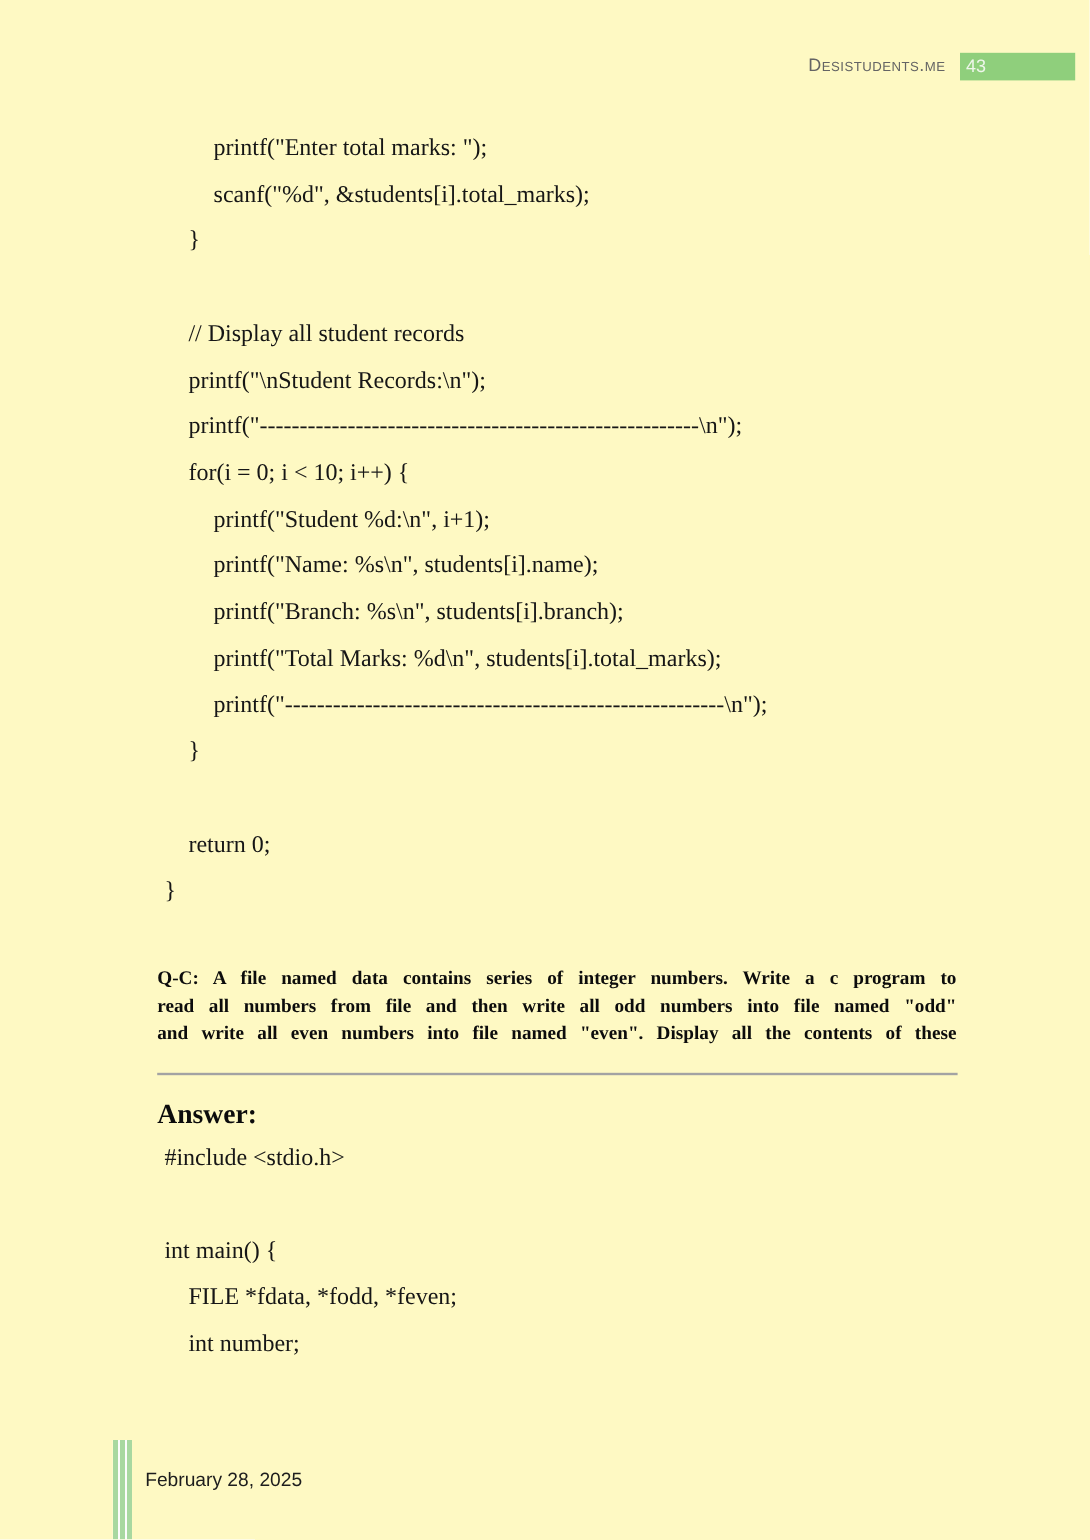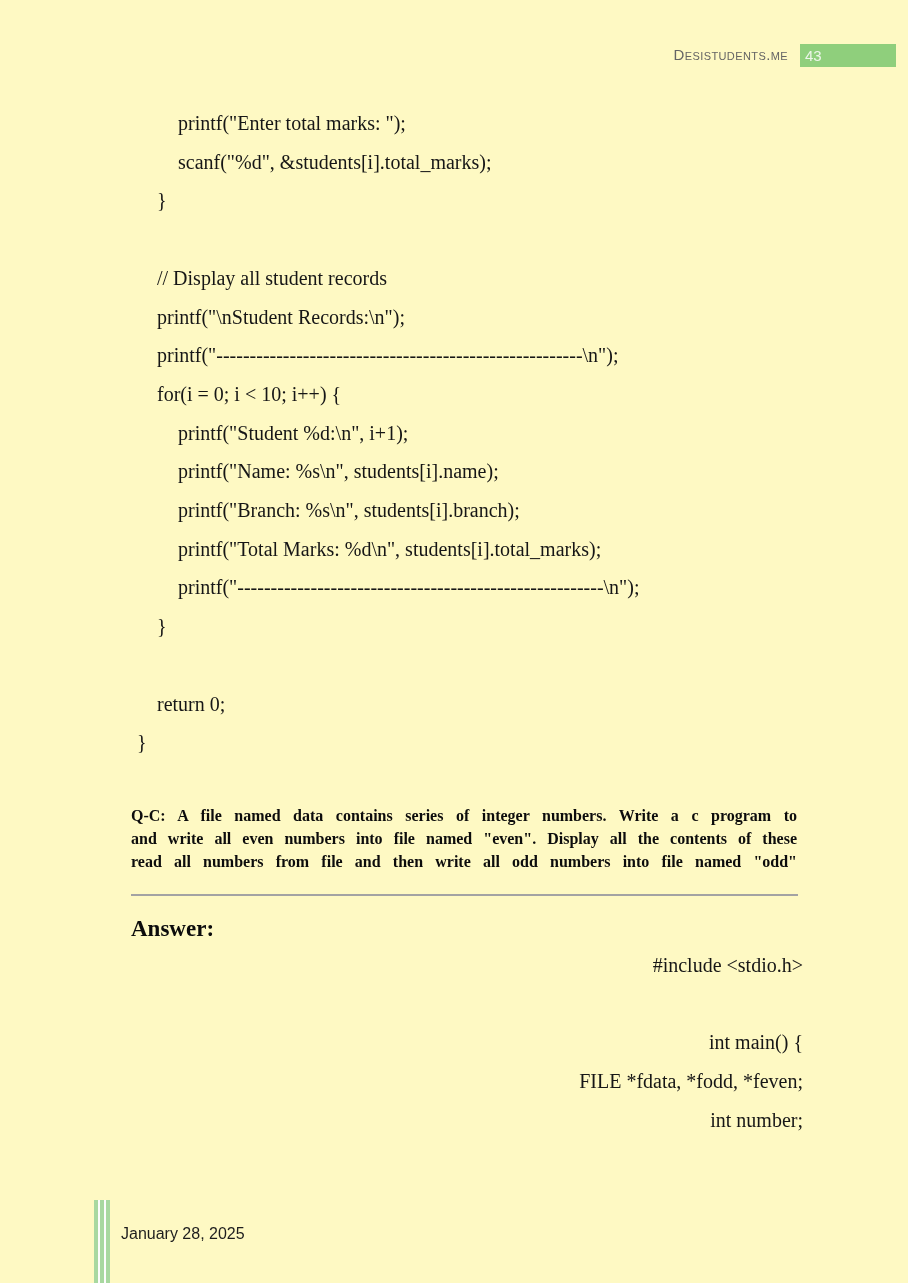--- a/index.html
+++ b/index.html
@@ -46,21 +46,21 @@
   }
   .q-line.q-last { text-align-last:left; }
 
   .divider {
     margin:21px 0 0 0; width:667px; height:0;
     border:none; border-top:2px solid var(--divider-gray,#a3a3a3);
   }
 
   .answer-label { margin-top:21px; font-weight:bold; font-size:23px; line-height:23px; color:#0c0c0c; }
 
-  .code2 { margin-top:6px;text-align:right; }
+  .code2 { margin-top:6px; }
 
   
   .footer-stripes {
     position:absolute; left:94px; top:1200px; width:16px; height:83px;
     background:repeating-linear-gradient(to right,
       var(--stripe-green,#a8d8a0) 0px, var(--stripe-green,#a8d8a0) 4px,
       #fcfcfc 4px, #fcfcfc 6px);
   }
   .footer-date {
     position:absolute; left:121px; top:1225px;
@@ -93,34 +93,34 @@
       <div class="code-line ind2">printf("Total Marks: %d\n", students[i].total_marks);</div>
       <div class="code-line ind2">printf("-------------------------------------------------------\n");</div>
       <div class="code-line ind1">}</div>
       <div class="spacer"></div>
       <div class="code-line ind1">return 0;</div>
       <div class="code-line ind0">}</div>
     </section>
 
     <section class="question">
       <div class="q-line">Q-C: A file named data contains series of integer numbers. Write a c program to</div>
+      <div class="q-line">read all numbers from file and then write all odd numbers into file named "odd"</div>
       <div class="q-line">and write all even numbers into file named "even". Display all the contents of these</div>
-      <div class="q-line">read all numbers from file and then write all odd numbers into file named "odd"</div>
     </section>
 
     <hr class="divider">
 
     <div class="answer-label">Answer:</div>
 
     <section class="code2">
       <div class="code-line ind0">#include &lt;stdio.h&gt;</div>
       <div class="spacer"></div>
       <div class="code-line ind0">int main() {</div>
       <div class="code-line ind1">FILE *fdata, *fodd, *feven;</div>
       <div class="code-line ind1">int number;</div>
     </section>
 
   </div>
 
   <div class="footer-stripes"></div>
-  <div class="footer-date">January 28, 2025</div>
+  <div class="footer-date">February 28, 2025</div>
 
 </div>
 
 </body></html>

